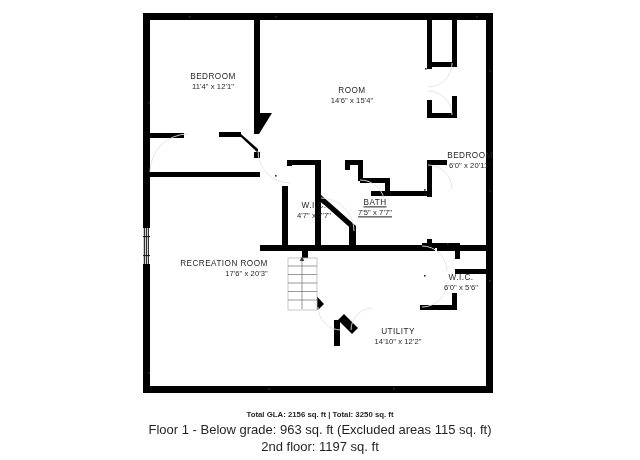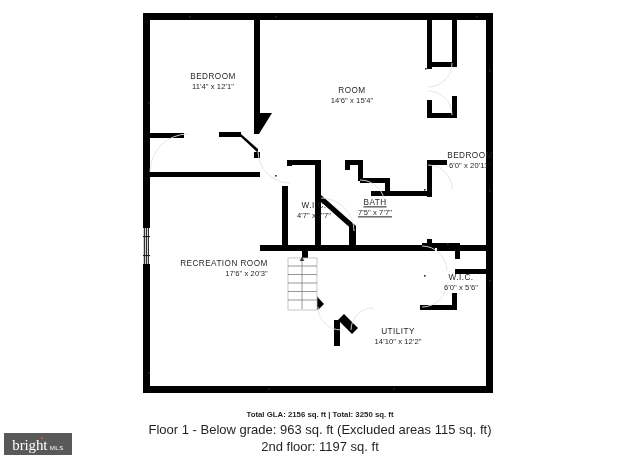--- a/index.html
+++ b/index.html
@@ -271,21 +271,14 @@
     <span class="rl-name">UTILITY</span>
     <span class="rl-dims">14'10" x 12'2"</span>
   </div>
 
   <div id="footer-block">
     <span class="f-line f-total">Total GLA: 2156 sq. ft  |  Total: 3250 sq. ft</span>
     <span class="f-line">Floor 1 - Below grade: 963 sq. ft (Excluded areas 115 sq. ft)</span>
     <span class="f-line">2nd floor: 1197 sq. ft</span>
   </div>
 
-  <div id="brand-logo">
-    <div class="logo-inner">
-      <span class="logo-bright">bright</span>
-      <span class="logo-dot"></span>
-      <span class="logo-mls">MLS</span>
-    </div>
-  </div>
 
 </div>
 
 </body></html>

